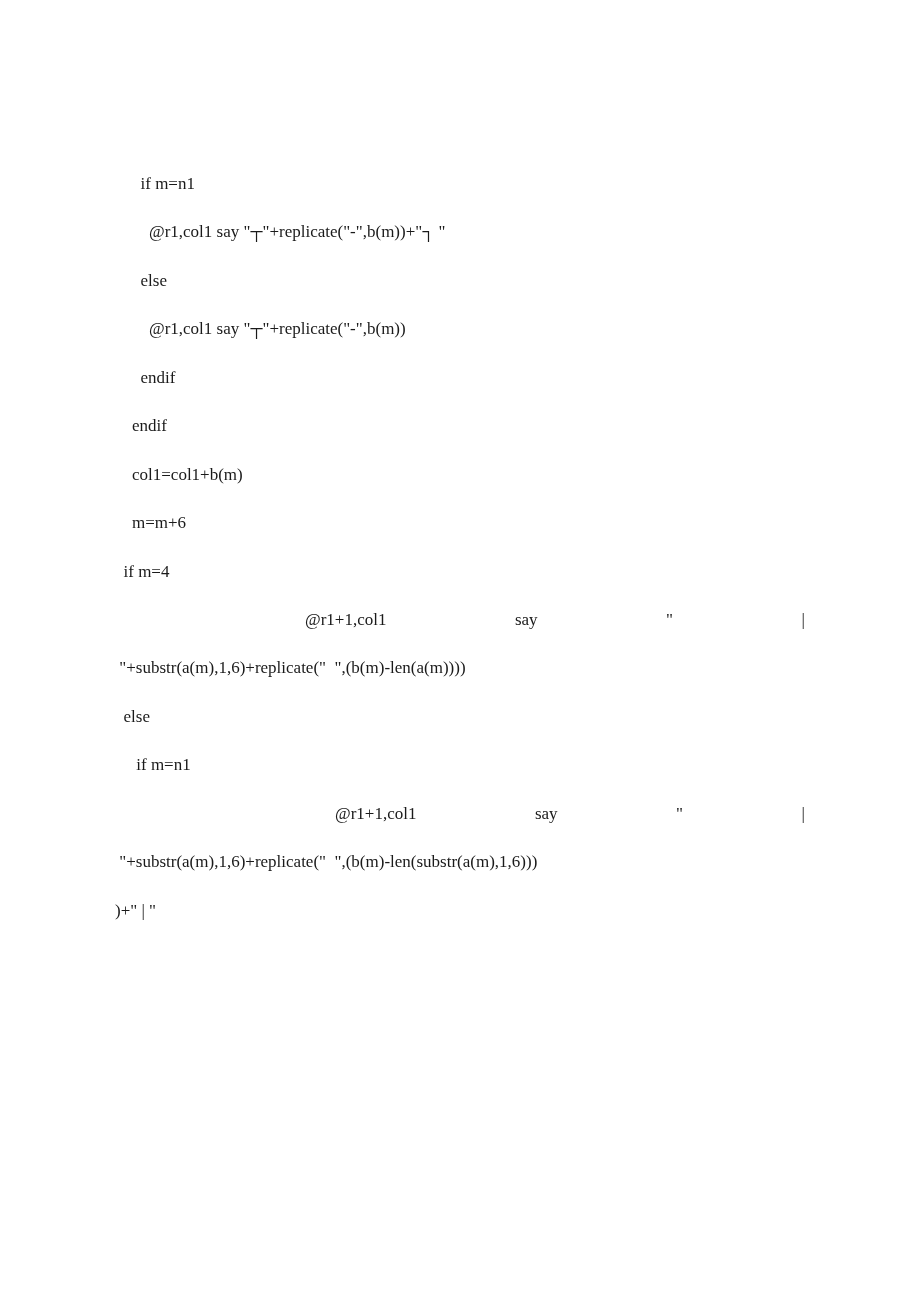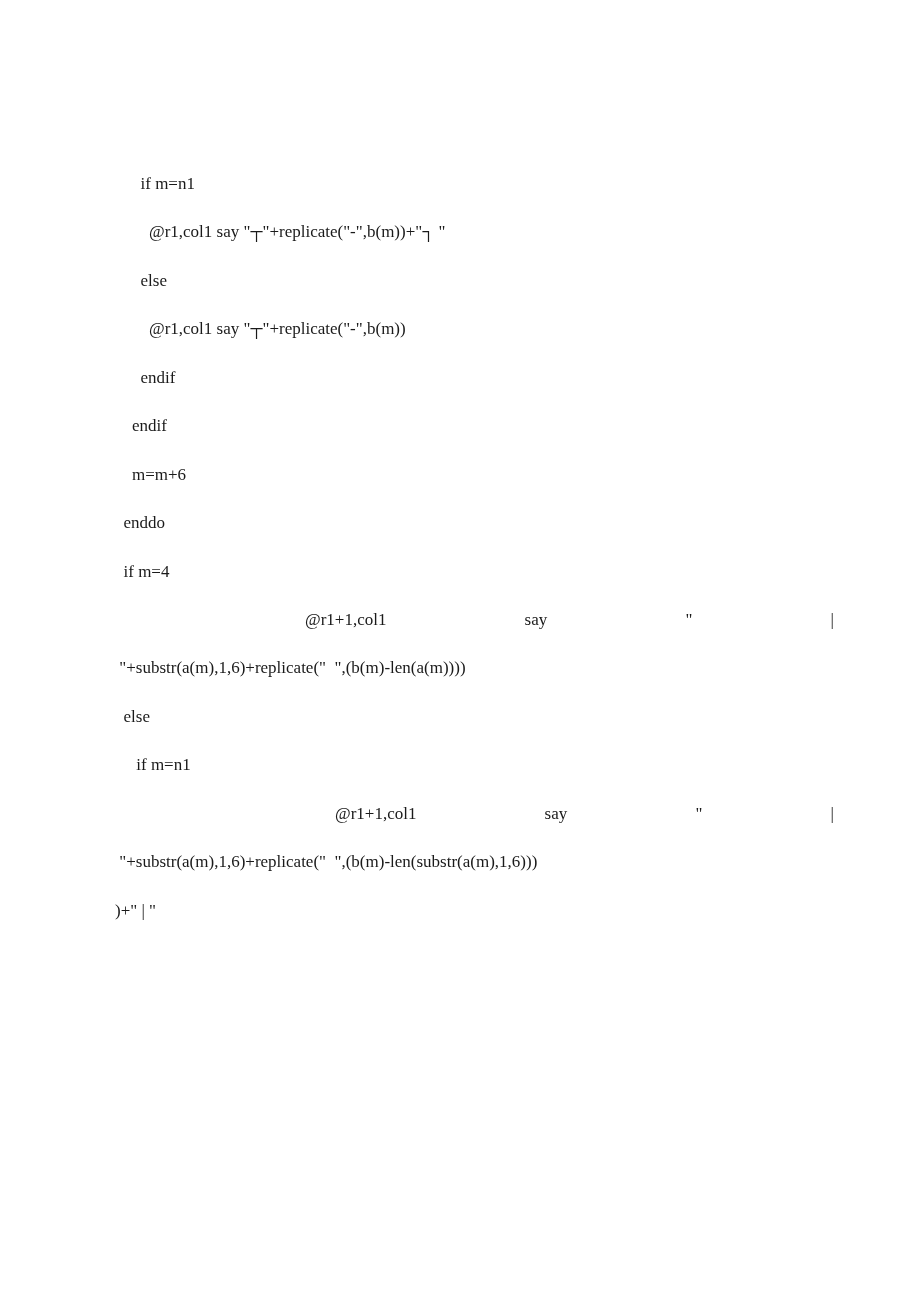--- a/index.html
+++ b/index.html
@@ -5,21 +5,21 @@
   body {
     margin: 0;
     padding: 0;
     background: #ffffff;
     font-family: "SimSun", "宋体", serif;
     width: 920px;
     height: 1302px;
     box-sizing: border-box;
   }
   .page {
-    padding: 160px 86px 0 115px;
+    padding: 160px 115px 0 115px;
     font-size: 17px;
     color: #1a1a1a;
     line-height: 2.85;
   }
   .line {
     white-space: pre;
     margin: 0;
   }
   .justify {
     display: flex;
@@ -34,22 +34,22 @@
 </head>
 <body>
 
 <div class="page">
   <p class="line">      if m=n1</p>
   <p class="line">        @r1,col1 say "┬"+replicate("-",b(m))+"┐ "</p>
   <p class="line">      else</p>
   <p class="line">        @r1,col1 say "┬"+replicate("-",b(m))</p>
   <p class="line">      endif</p>
   <p class="line">    endif</p>
+  <p class="line">    col1=col1+b(m)</p>
   <p class="line">    m=m+6</p>
-  <p class="line">  enddo</p>
   <p class="line">  if m=4</p>
   <p class="justify" style="padding-left:190px;">
     <span>@r1+1,col1</span>
     <span>say</span>
     <span>"</span>
     <span>|</span>
   </p>
   <p class="line"> "+substr(a(m),1,6)+replicate("  ",(b(m)-len(a(m))))</p>
   <p class="line">  else</p>
   <p class="line">     if m=n1</p>

